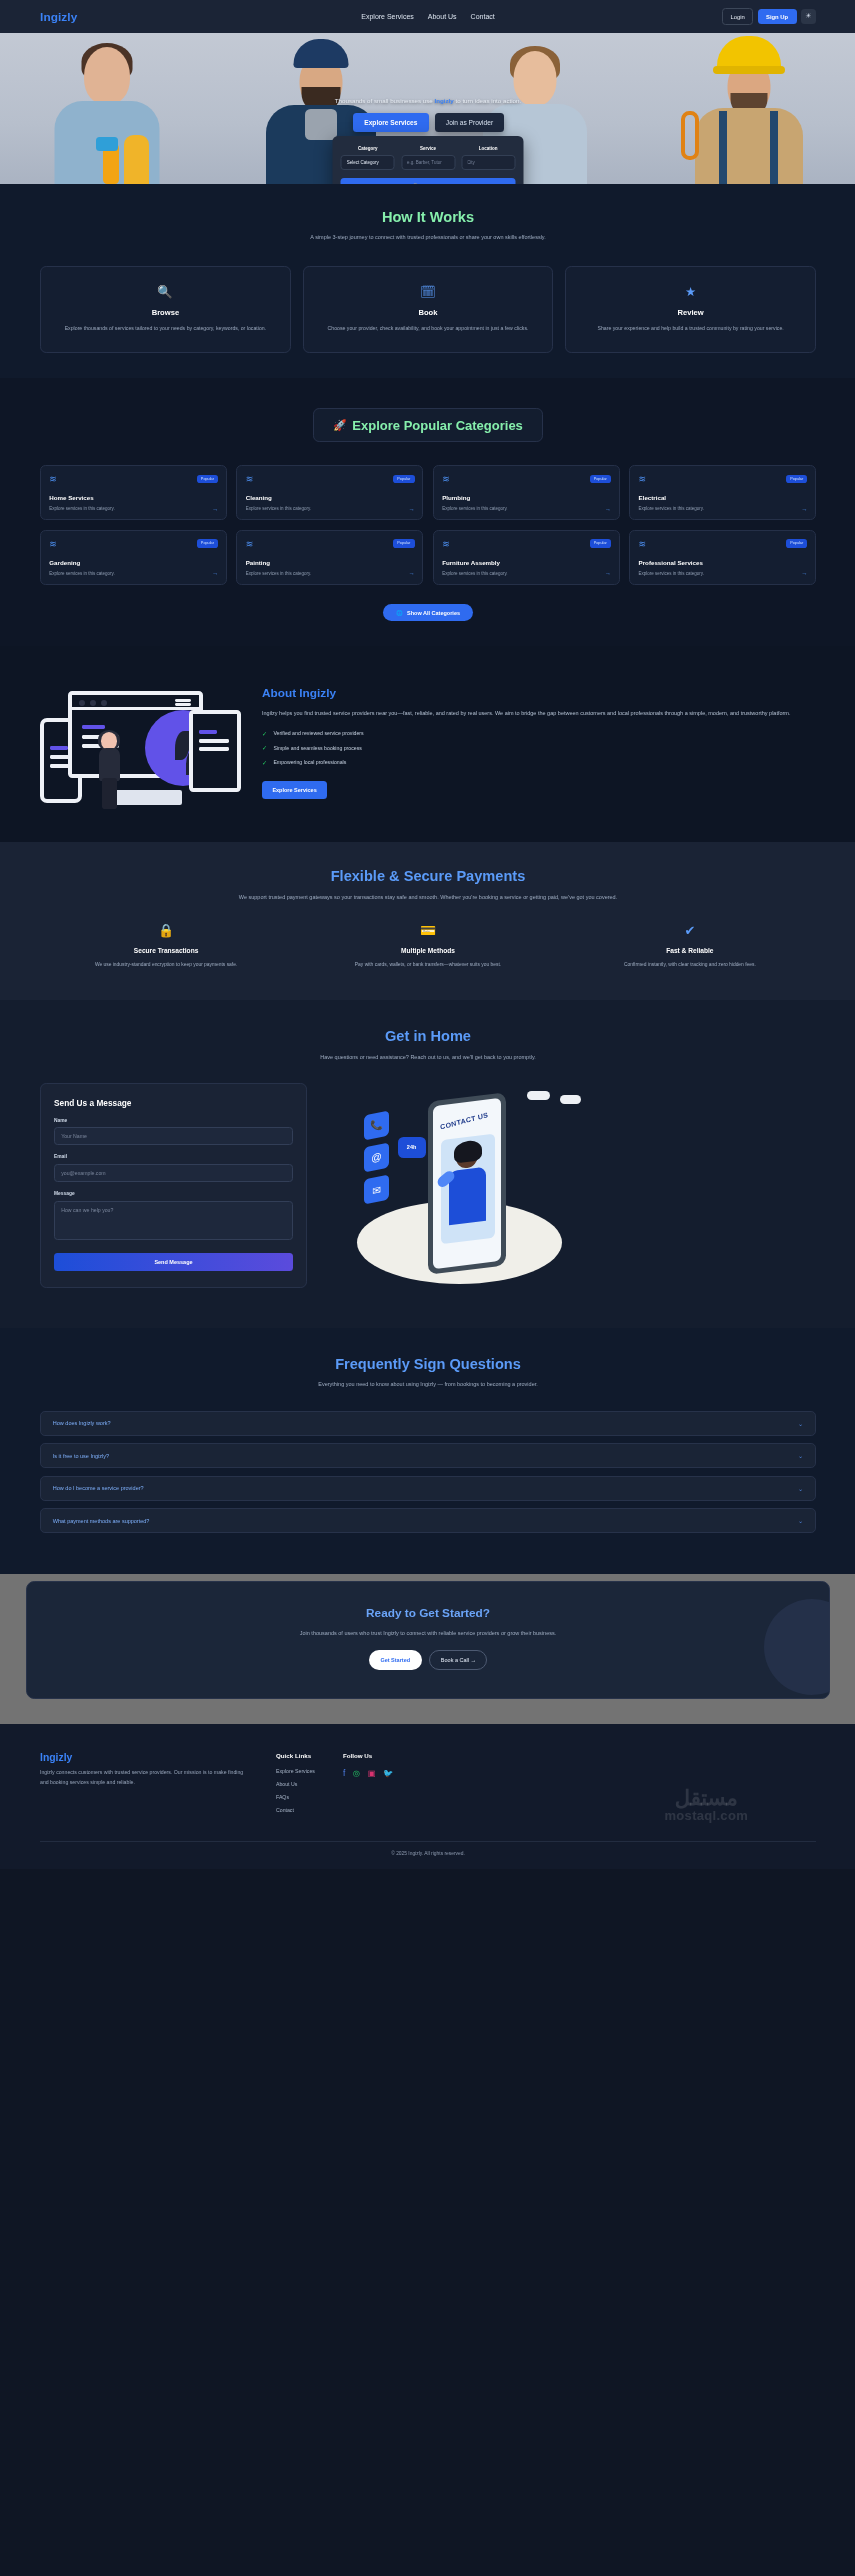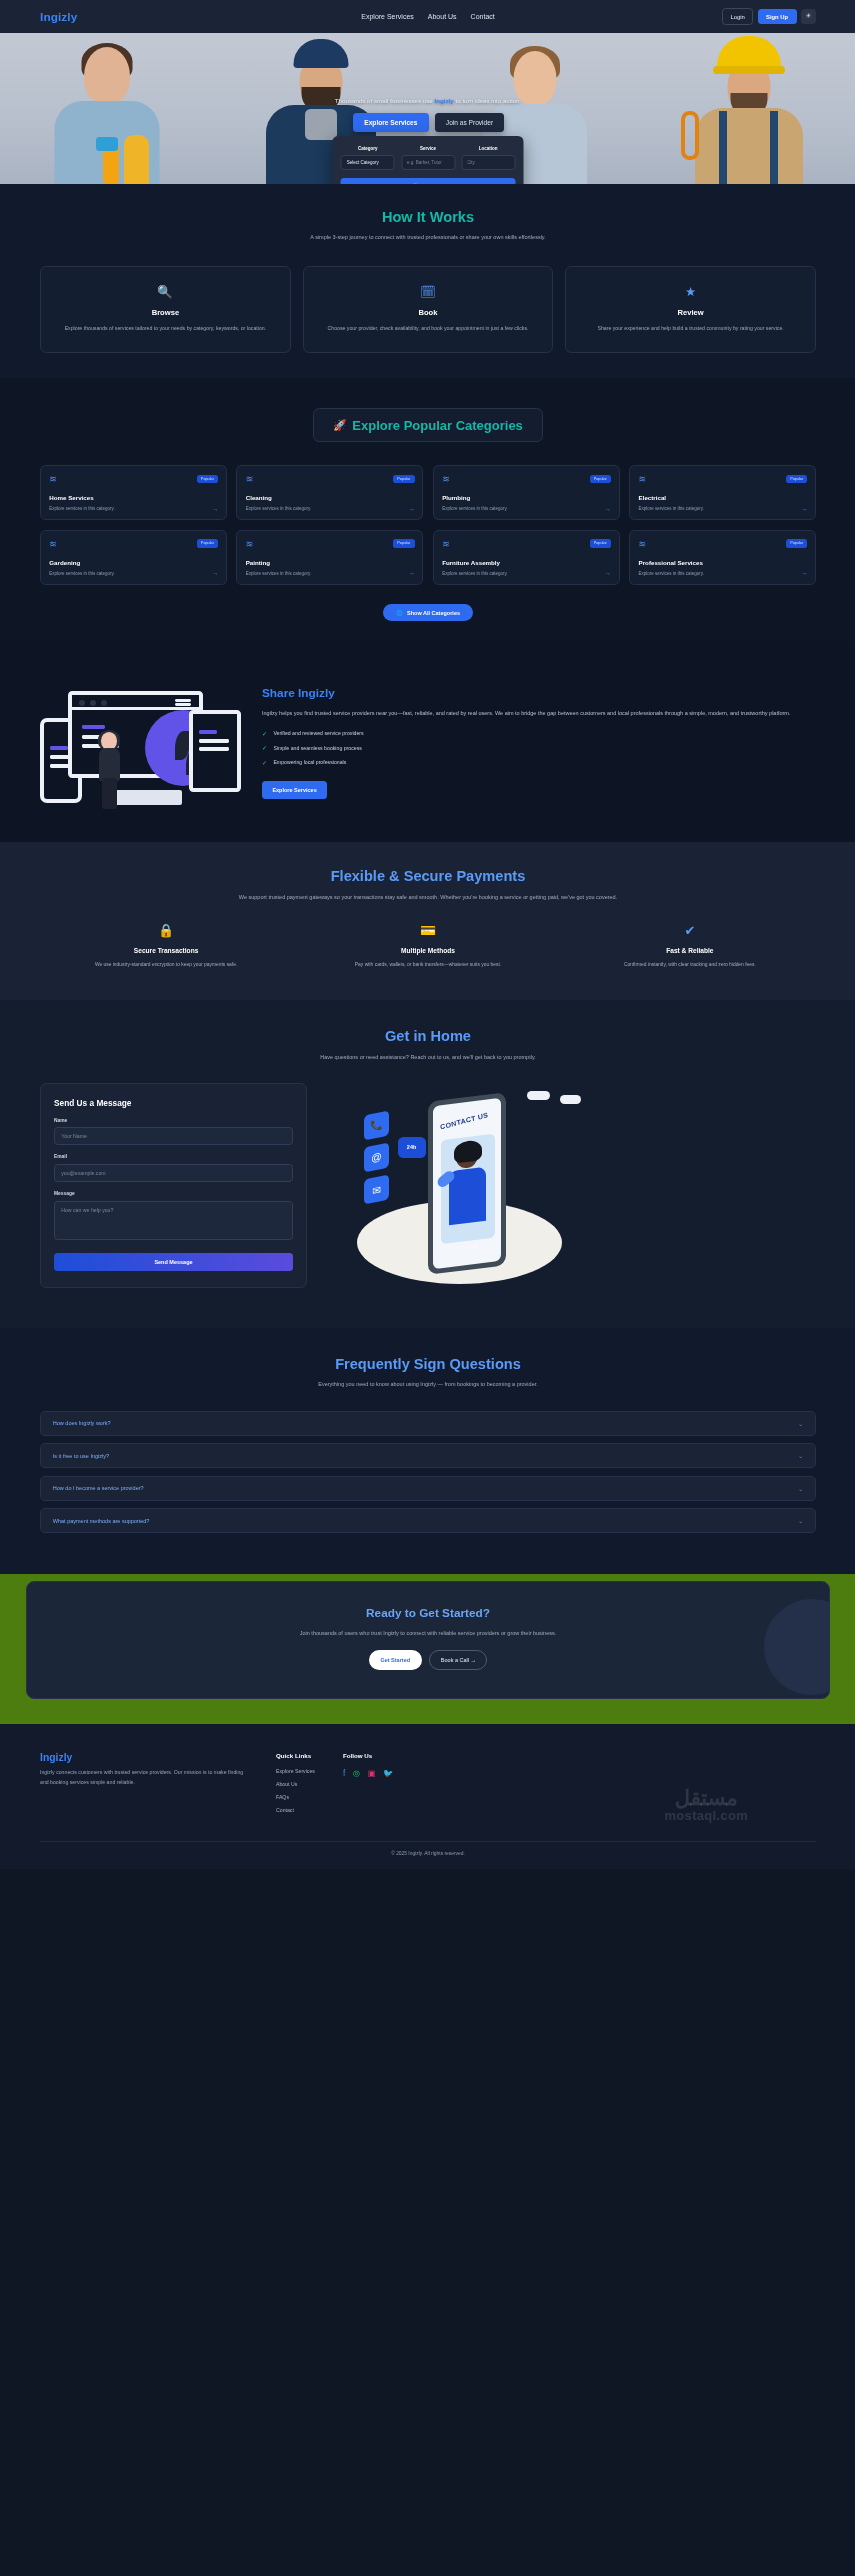--- a/index.html
+++ b/index.html
@@ -172,21 +172,21 @@
   .sp-select { color:#e5ecf7; }
   .btn-search {
     width:100%; margin-top:8.3px; background:#2f6bf0; border:none;
     color:#fff; font-size:5.5px; font-weight:bold; height:15.3px;
     border-radius:3.5px; cursor:pointer; font-family:inherit;
     display:flex;align-items:center;justify-content:center;gap:3.5px;
   }
 
   
   .section { padding: 25px 40px; }
-  .sec-title { text-align:center; font-size:14.6px; font-weight:bold; color:#14b8a6; }
+  .sec-title { text-align:center; font-size:14.6px; font-weight:bold; color:#86efac; }
   .sec-title.blue { color:#5b9bf8; }
   .sec-sub { text-align:center; font-size:5.5px; color:#9fadc2; margin-top:8.3px; line-height:1.7; }
 
   
   .hiw { background:#101a2c; }
   .hiw-cards { display:flex; gap:11.8px; margin-top:23.6px; }
   .hiw-card {
     flex:1; background:#16203300; background-color:#141e31;
     border:0.7px solid #26314a; border-radius:6.2px;
     padding:16.6px 15.3px 18px; text-align:center;
@@ -325,21 +325,21 @@
   .faq-list { margin-top:21px; }
   .faq-item {
     background:#1a2436; border:0.7px solid #27324a; border-radius:4.9px;
     height:25px; display:flex; align-items:center;
     padding:0 11.8px; margin-bottom:7.6px; cursor:pointer;
   }
   .faq-q { font-size:5.5px; color:#7fb0fb; }
   .faq-chev { margin-left:auto; color:#4f87e0; font-size:6.2px; }
 
   
-  .cta-wrap { background:#4d7c0f; padding:7px 26px 25px; }
+  .cta-wrap { background:#737373; padding:7px 26px 25px; }
   .cta {
     background:#1b2639; border:0.7px solid #27324a; border-radius:8.3px;
     padding:23.6px 28px 28px; position:relative; overflow:hidden;
   }
   .cta-title { text-align:center; font-size:11.8px; font-weight:bold; color:#6ba4f8; }
   .cta-sub { text-align:center; font-size:5.5px; color:#9fadc2; margin-top:10.4px; }
   .cta-btns { display:flex; justify-content:center; gap:7.6px; margin-top:14px; }
   .btn-get-started {
     background:#fff; color:#2f6bf0; border:none; font-size:5.5px; font-weight:bold;
     padding:6.2px 11.8px; border-radius:14px; cursor:pointer; font-family:inherit;
@@ -576,21 +576,21 @@
     </div>
     <div class="ai-base"></div>
     <div class="ai-person">
       <div class="hr"></div>
         <div class="hd"></div>
         <div class="bd"></div>
         <div class="lg"></div>
     </div>
   </div>
   <div class="about-text">
-    <div class="about-title">Share Ingizly</div>
+    <div class="about-title">About Ingizly</div>
     <div class="about-body">Ingilzy helps you find trusted service providers near you—fast, reliable, and rated by real users. We aim to bridge the gap between customers and local professionals through a simple, modern, and trustworthy platform.</div>
     <div class="about-list" id="about-list">
         <div class="about-li">
           <span class="check">✓</span>
           <span>Verified and reviewed service providers</span>
         </div>
         <div class="about-li">
           <span class="check">✓</span>
           <span>Simple and seamless booking process</span>
         </div>

